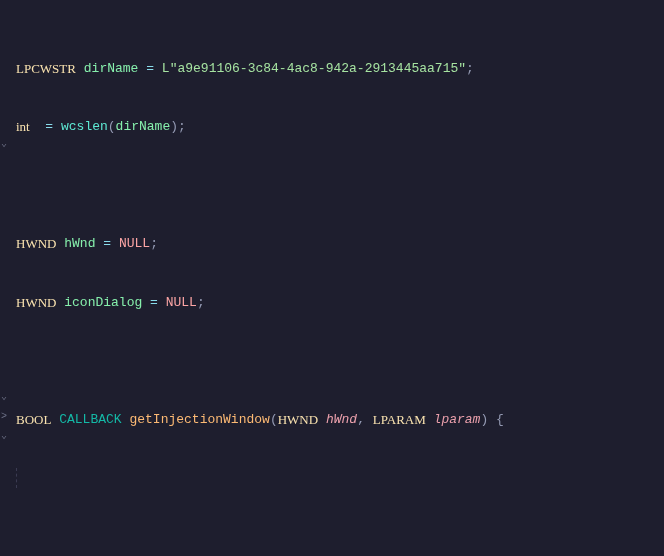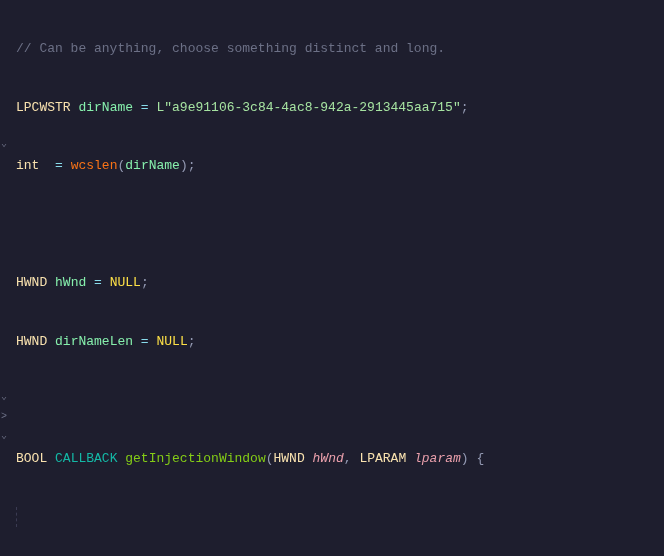--- a/index.html
+++ b/index.html
@@ -47,55 +47,54 @@
     position: absolute;
     left: 0;
     top: 0;
     bottom: 0;
     border-left: 1px dashed #3b3b52;
   }
   .ig0 { left: 0px; }
   
   
   .comment { color: #6c7086; font-style: normal; }
-  .type { color: #f9e2af; }          
+  .type { color: #f9e2af; font-family: Liberation Serif, serif; }          
   .callback { color: #14b8a6; }
   .ident { color: #86efac; }
-  .func { color: #f97316; }
-  .funcdef { color: #84cc16; }
+  .func { color: #5eead4; }
+  .funcdef { color: #fdba74; }
   .string { color: #a6e3a1; }
-  .const { color: #fde047; }            
+  .const { color: #fca5a5; }            
   .param { color: #eba0ac; font-style: italic; }
   .op { color: #89dceb; }
   .punct { color: #9399b2; }
   .brace { color: #9399b2; }
 </style>
 </head>
 <body>
 
 <div class="editor">
   <div class="gutter">
     <span class="gutter-chevron" style="top:136px">⌄</span>
     <span class="gutter-chevron" style="top:389px">⌄</span>
     <span class="gutter-chevron" style="top:409px">&gt;</span>
     <span class="gutter-chevron" style="top:428px">⌄</span>
   </div>
   <div class="code-area">
 
-<div class="line"><span class="comment">// Can be anything, choose something distinct and long.</span></div>
 
 <div class="line"><span class="type">LPCWSTR</span><span> </span><span class="ident">dirName</span><span> </span><span class="op">=</span><span> </span><span class="string">L"a9e91106-3c84-4ac8-942a-2913445aa715"</span><span class="punct">;</span></div>
 
 <div class="line"><span class="type">int</span><span> </span><span> </span><span class="op">=</span><span> </span><span class="func">wcslen</span><span class="punct">(</span><span class="ident">dirName</span><span class="punct">)</span><span class="punct">;</span></div>
 
 <div class="line"></div>
 
 <div class="line"><span class="type">HWND</span><span> </span><span class="ident">hWnd</span><span> </span><span class="op">=</span><span> </span><span class="const">NULL</span><span class="punct">;</span></div>
 
-<div class="line"><span class="type">HWND</span><span> </span><span class="ident">dirNameLen</span><span> </span><span class="op">=</span><span> </span><span class="const">NULL</span><span class="punct">;</span></div>
+<div class="line"><span class="type">HWND</span><span> </span><span class="ident">iconDialog</span><span> </span><span class="op">=</span><span> </span><span class="const">NULL</span><span class="punct">;</span></div>
 
 <div class="line"></div>
 
 <div class="line"><span class="type">BOOL</span><span> </span><span class="callback">CALLBACK</span><span> </span><span class="funcdef">getInjectionWindow</span><span class="punct">(</span><span class="type">HWND</span><span> </span><span class="param">hWnd</span><span class="punct">,</span><span> </span><span class="type">LPARAM</span><span> </span><span class="param">lparam</span><span class="punct">)</span><span> </span><span class="brace">{</span></div>
 
 <div class="line"><span class="indent-guide ig0"></span></div>
 
 
 
 

